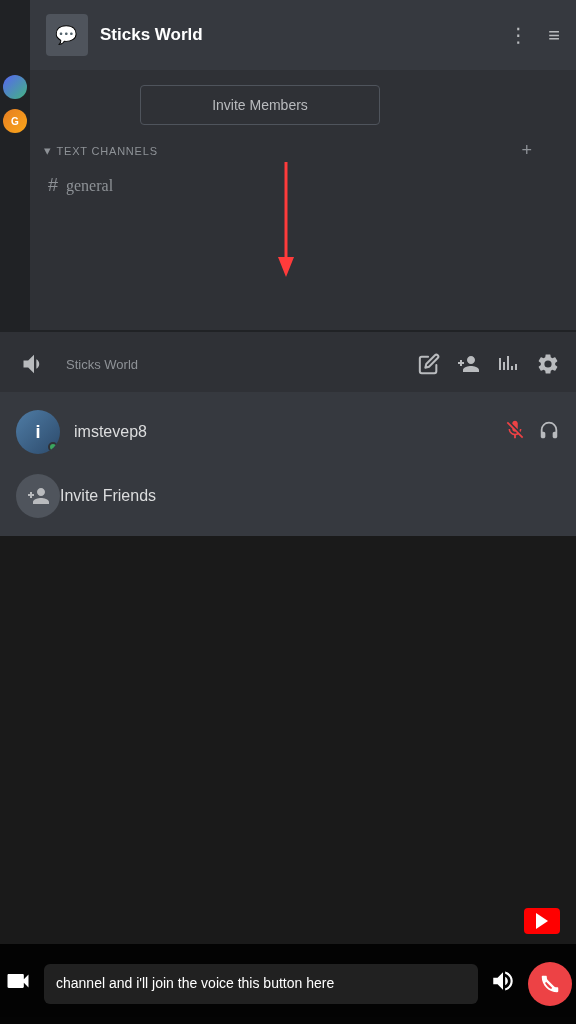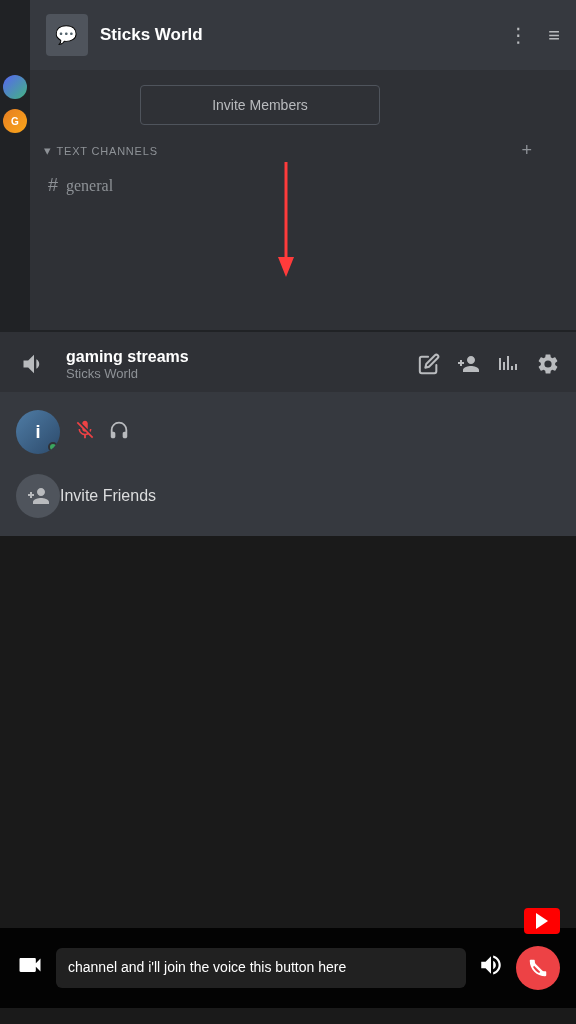--- a/index.html
+++ b/index.html
@@ -276,27 +276,27 @@
     }
 
     .invite-friends-label {
       color: #dcddde;
       font-size: 16px;
     }
 
     
     .caption-bar {
       position: absolute;
-      bottom: 16px; left: 0;
+      bottom: 0; left: 0;
       width: 100%;
       height: 80px;
       background: rgba(0,0,0,0.85);
       display: flex;
       align-items: center;
-      padding: 0 16px;
+      padding: 0 4px;
       gap: 12px;
       z-index: 20;
     }
 
     .caption-camera-btn {
       color: #fff;
       font-size: 22px;
       cursor: pointer;
       flex-shrink: 0;
     }
@@ -429,21 +429,20 @@
 
 <div class="voice-panel">
 
   <div class="voice-channel-header">
     <div class="voice-speaker-icon">
       <svg width="28" height="28" viewBox="0 0 24 24" fill="#b9bbbe">
         <path d="M3 9v6h4l5 5V4L7 9H3zm13.5 3c0-1.77-1.02-3.29-2.5-4.03v8.05c1.48-.73 2.5-2.25 2.5-4.02z"></path>
       </svg>
     </div>
     <div class="voice-channel-info">
-      <div class="voice-channel-name">gaming streams</div>
       <div class="voice-channel-server">Sticks World</div>
     </div>
     <div class="voice-header-actions">
       <span class="voice-action-btn" style="font-size:18px;">
         <svg width="22" height="22" viewBox="0 0 24 24" fill="none" stroke="#b9bbbe" stroke-width="2.2" stroke-linecap="round" stroke-linejoin="round">
           <path d="M11 4H4a2 2 0 0 0-2 2v14a2 2 0 0 0 2 2h14a2 2 0 0 0 2-2v-7"></path>
           <path d="M18.5 2.5a2.121 2.121 0 0 1 3 3L12 15l-4 1 1-4 9.5-9.5z"></path>
         </svg>
       </span>
       <span class="voice-action-btn">
@@ -465,20 +464,21 @@
   </div>
 
   <div class="voice-participants">
 
     <div class="participant-item">
       <div class="participant-avatar">
 
         <div style="width:100%;height:100%;background:linear-gradient(135deg,#4f7ca5 0%,#2c4a6b 100%);display:flex;align-items:center;justify-content:center;color:#fff;font-size:18px;font-weight:600;">i</div>
         <div class="online-dot"></div>
       </div>
+      <span class="participant-name">imstevep8</span>
       <div class="participant-icons">
         <span class="participant-icon muted">
           <svg width="22" height="22" viewBox="0 0 24 24" fill="#ed4245">
             <path d="M19 11h-1.7c0 .74-.16 1.43-.43 2.05l1.23 1.23c.56-.98.9-2.09.9-3.28zm-4.02.17c0-.06.02-.11.02-.17V5c0-1.66-1.34-3-3-3S9 3.34 9 5v.18l5.98 5.99zM4.27 3L3 4.27l6.01 6.01V11c0 1.66 1.33 3 2.99 3 .22 0 .44-.03.65-.08l1.66 1.66c-.71.33-1.5.52-2.31.52-2.76 0-5.3-2.1-5.3-5.1H5c0 3.41 2.72 6.23 6 6.72V21h2v-3.28c.91-.13 1.77-.45 2.54-.9L19.73 21 21 19.73 4.27 3z"></path>
           </svg>
         </span>
         <span class="participant-icon">
           <svg width="22" height="22" viewBox="0 0 24 24" fill="#b9bbbe">
             <path d="M12 3a9 9 0 0 0-9 9v7c0 1.1.9 2 2 2h1c1.1 0 2-.9 2-2v-3c0-1.1-.9-2-2-2H5v-2c0-3.87 3.13-7 7-7s7 3.13 7 7v2h-1c-1.1 0-2 .9-2 2v3c0 1.1.9 2 2 2h1c1.1 0 2-.9 2-2v-7a9 9 0 0 0-9-9z"></path>
           </svg>

